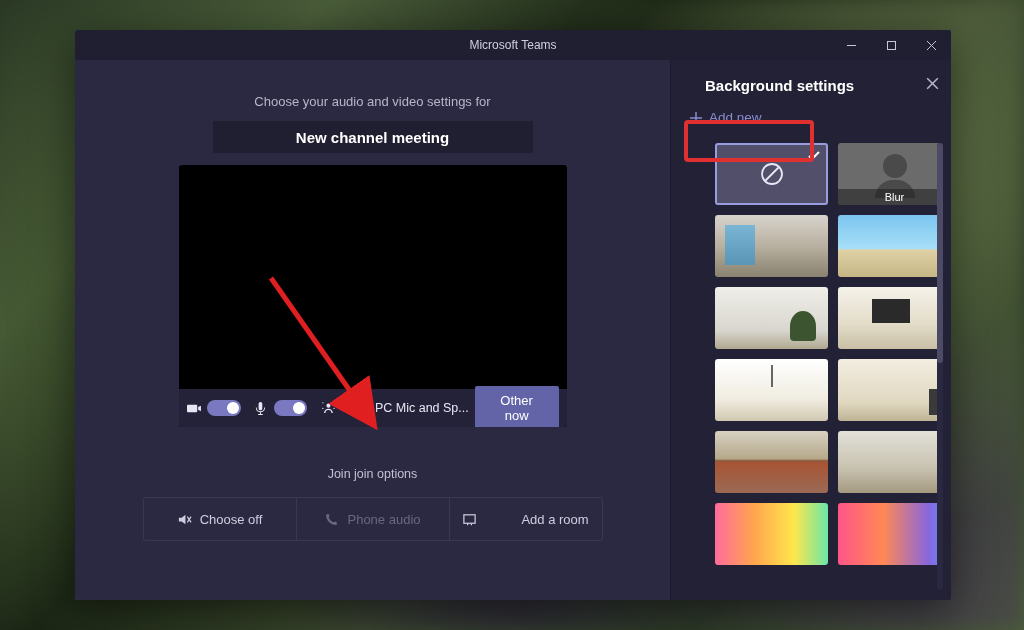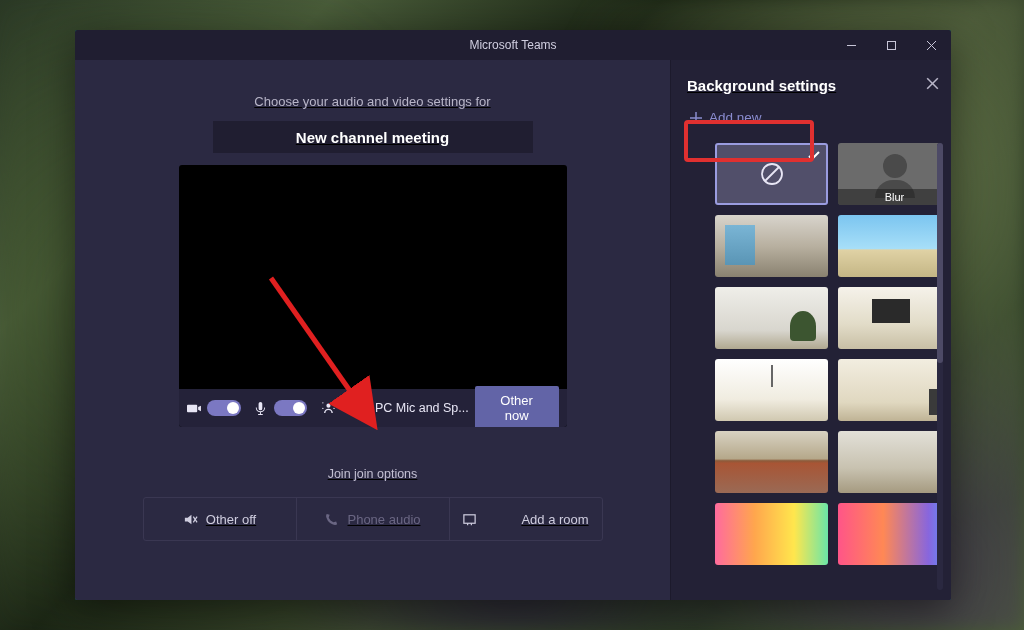--- a/index.html
+++ b/index.html
@@ -23,21 +23,20 @@
 
   .window {
     position: absolute;
     left: 75px; top: 30px;
     width: 876px; height: 570px;
     background: #0f766e;
     border-radius: 2px;
     box-shadow: 0 10px 40px rgba(0,0,0,0.5);
     display: flex; flex-direction: column;
     overflow: hidden;
-    text-decoration: underline;
   }
 
   .titlebar {
     height: 30px;
     background: #201e31;
     display: flex; align-items: center;
     position: relative;
     color: #d0cee0;
     font-size: 12px;
   }
@@ -139,21 +138,21 @@
   }
 
   .side-pane {
     width: 281px;
     background: #232136;
     border-left: 1px solid #1c1a2c;
     display: flex; flex-direction: column;
     padding: 16px 12px 10px 16px;
   }
   .side-header { display: flex; align-items: center; justify-content: space-between; margin-bottom: 10px; }
-  .side-title { font-size: 15px; font-weight: 600; color: #fff; }
+  .side-title { font-size: 15px; font-weight: 600; color: #fff; margin-left: 18px; }
   .close-side { color: #b8b5c8; }
 
   .add-new {
     display: flex; align-items: center; gap: 6px;
     color: #8a8ccf;
     font-size: 13.5px;
     padding: 6px 2px 8px 2px;
     margin-bottom: 10px;
   }
   .add-new .plus { width: 14px; height: 14px; }
@@ -306,21 +305,21 @@
       </svg>
 
       <div class="other-label">Join join options</div>
       <div class="join-options">
         <div class="jo-item">
           <svg class="jo-icon" viewBox="0 0 16 16" fill="none" stroke="currentColor" stroke-width="1.3">
               <path d="M2 6h3l4-3v10l-4-3H2z" fill="currentColor" stroke="none"></path>
               <line x1="11" y1="5" x2="15" y2="11"></line>
               <line x1="15" y1="5" x2="11" y2="11"></line>
             </svg>
-          <span>Other off</span>
+          <span>Choose off</span>
         </div>
         <div class="jo-item disabled">
           <svg class="jo-icon" viewBox="0 0 16 16" fill="currentColor">
               <path d="M3 2l3 1-1 3 2 3 3 2 3-1 1 3c-1 1-3 1-5 0-3-1-5-3-6-6-1-2-1-4 0-5z"></path>
             </svg>
           <span>Phone audio</span>
         </div>
         <div class="jo-item">
           <svg class="jo-icon" viewBox="0 0 16 16" fill="none" stroke="currentColor" stroke-width="1.3">
               <rect x="2" y="3" width="12" height="9"></rect>

